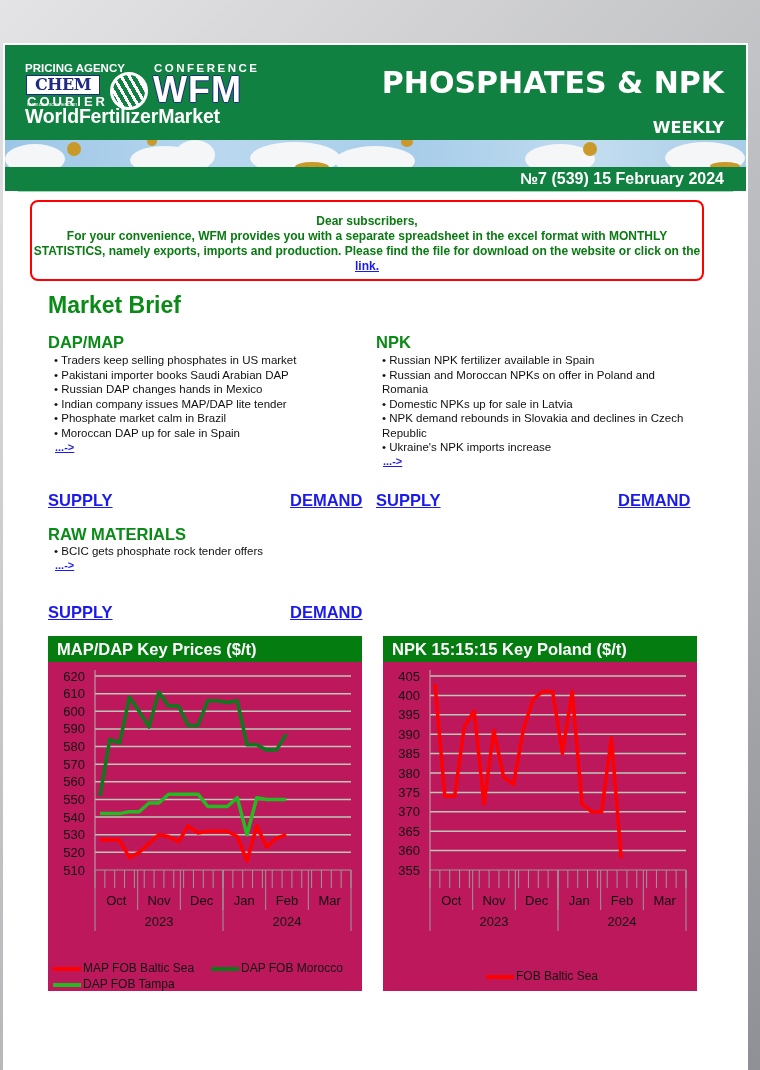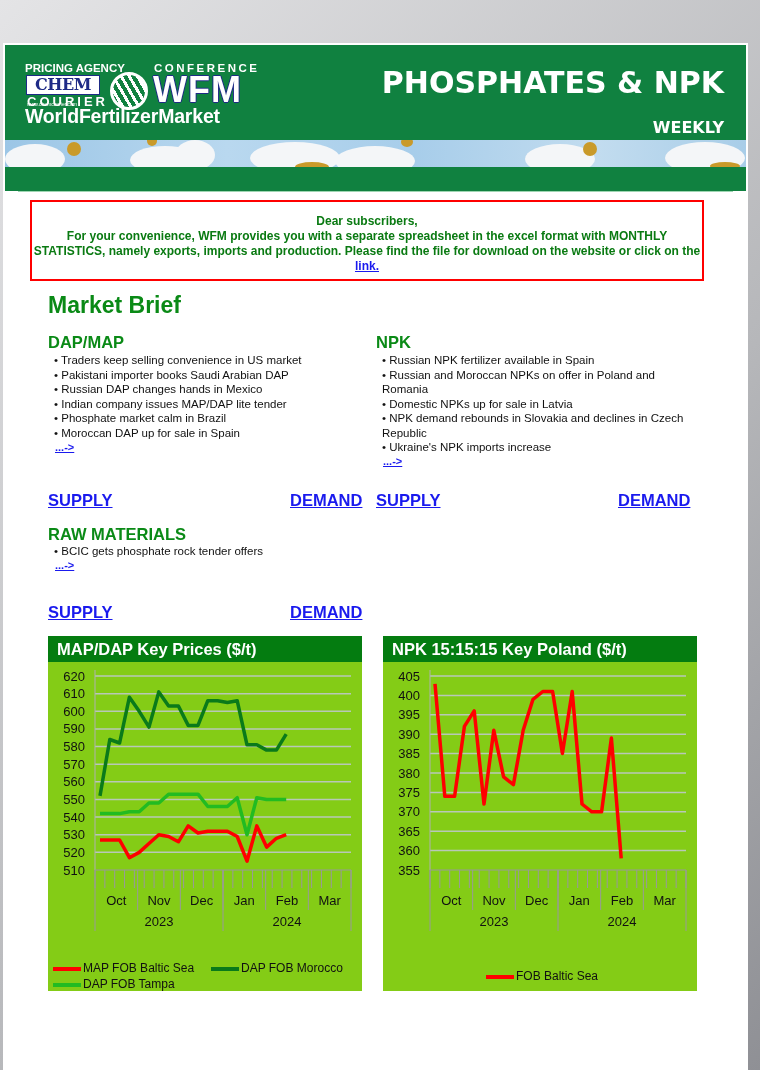--- a/index.html
+++ b/index.html
@@ -21,30 +21,30 @@
   .logo-courier{position:absolute;left:24px;top:51px;width:70px;color:#fff;font-weight:bold;font-size:13px;letter-spacing:3px;text-align:center;}
   .logo-url{position:absolute;left:24px;top:58px;color:#fff;font-size:5px;}
   .logo-globe{position:absolute;left:107px;top:29px;width:38px;height:38px;border-radius:50%;border:3px solid #fff;box-sizing:border-box;
     background:repeating-linear-gradient(60deg,#fff 0 3px,#108140 3px 7px);}
   .logo-wfm{position:absolute;left:150px;top:29px;color:#fff;font-weight:bold;font-size:36px;line-height:36px;letter-spacing:1px;
     text-shadow:-1px 0 #1e2a86,1px 0 #1e2a86,0 1px #1e2a86,0 -1px #1e2a86;}
   .logo-wfmname{position:absolute;left:22px;top:62px;color:#fff;font-weight:bold;font-size:19.5px;letter-spacing:-0.2px;}
   .title{position:absolute;right:24px;top:22px;color:#fff;font-weight:bold;font-size:30px;font-family:"DejaVu Sans",sans-serif;letter-spacing:0px;}
   .weekly{position:absolute;right:24px;top:75px;color:#fff;font-weight:bold;font-size:16px;font-family:"DejaVu Sans",sans-serif;}
   .issue{position:absolute;right:24px;top:127px;color:#fff;font-weight:bold;font-size:16px;}
-  .notice{position:absolute;left:27px;top:157px;width:674px;height:81px;border:2px solid #ff0000;border-radius:0;
+  .notice{position:absolute;left:27px;top:157px;width:674px;height:81px;border:2px solid #ff0000;border-radius:8px;
     color:#0a7a12;font-weight:bold;font-size:12px;text-align:center;line-height:15px;padding-top:12px;box-sizing:border-box;}
   .notice a{color:#1a1aee;text-decoration:underline;}
   .mb-title{position:absolute;left:45px;top:249px;color:#0a8a16;font-weight:bold;font-size:23px;}
   .sec-h{position:absolute;color:#0a8a16;font-weight:bold;font-size:16.5px;}
   .bullets{position:absolute;font-size:11.5px;line-height:14.5px;color:#111;margin:0;padding:0;list-style:none;}
   .bullets li{padding-left:6px;}
   .more{color:#1a1aee;font-weight:bold;font-size:11px;text-decoration:underline;position:absolute;}
   .sd{position:absolute;color:#1a1aee;font-weight:bold;font-size:16.5px;text-decoration:underline;}
-  .chart{position:absolute;background:#84cc16;}
+  .chart{position:absolute;background:#be185d;}
   .chart-head{position:absolute;left:0;top:0;right:0;height:26px;background:#047c10;color:#fff;font-weight:bold;font-size:16.5px;line-height:26px;padding-left:9px;}
   .chart svg{position:absolute;left:0;top:0;}
   .legend{position:absolute;font-size:12px;color:#111;}
   .leg-item{position:absolute;white-space:nowrap;}
   .leg-line{display:inline-block;width:28px;height:4px;vertical-align:middle;margin-right:2px;}
 </style>
 </head>
 <body>
 
 <div class="page">
@@ -73,32 +73,33 @@
     <div class="logo-chem">CHEM</div>
     <div class="logo-courier">COURIER</div>
     <div class="logo-url">www.chemcourier.com</div>
     <div class="logo-conf">CONFERENCE</div>
     <div class="logo-globe"></div>
     <div class="logo-wfm">WFM</div>
     <div class="logo-wfmname">WorldFertilizerMarket</div>
 
     <div class="title">PHOSPHATES &amp; NPK</div>
     <div class="weekly">WEEKLY</div>
+    <div class="issue">№7 (539) 15 February 2024</div>
   </div>
 
   <div class="notice">
     <div>Dear subscribers,</div>
     <div><span>For your convenience, WFM provides you with a separate spreadsheet in the excel format with MONTHLY STATISTICS, namely exports, imports and production. Please find the file for download on the website or click on the </span><a>link.</a></div>
   </div>
 
   <div class="mb-title">Market Brief</div>
 
   <div class="sec-h" style="left:45px;top:290px;">DAP/MAP</div>
   <ul class="bullets" style="left:45px;top:310px;width:300px;">
-    <li>• Traders keep selling convenience in US market</li>
+    <li>• Traders keep selling phosphates in US market</li>
     <li>• Pakistani importer books Saudi Arabian DAP</li>
     <li>• Russian DAP changes hands in Mexico</li>
     <li>• Indian company issues MAP/DAP lite tender</li>
     <li>• Phosphate market calm in Brazil</li>
     <li>• Moroccan DAP up for sale in Spain</li>
   </ul>
   <a class="more" style="left:52px;top:398px;">...-&gt;</a>
 
   <div class="sec-h" style="left:373px;top:290px;">NPK</div>
   <ul class="bullets" style="left:373px;top:310px;width:325px;">

